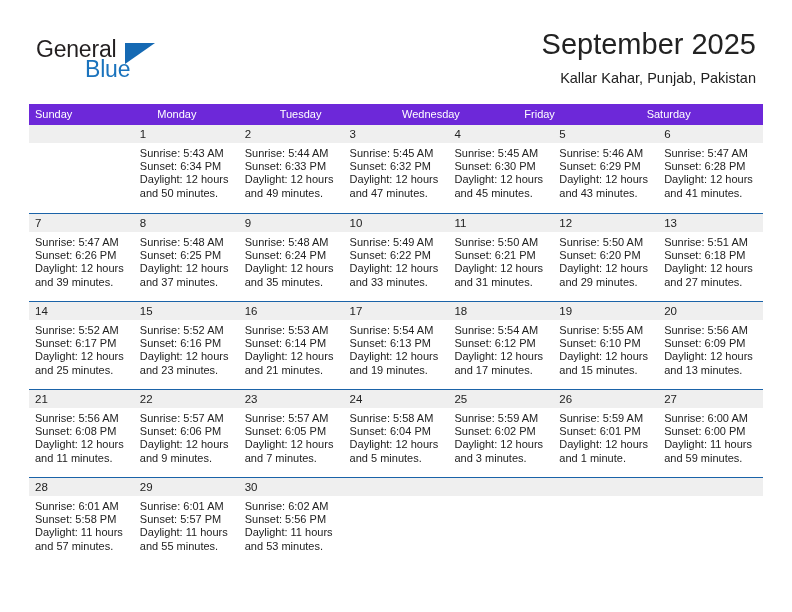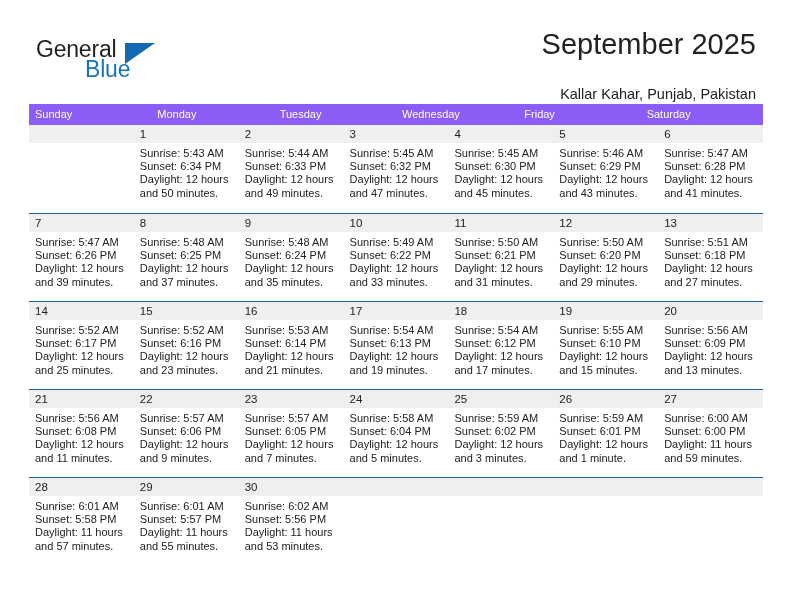--- a/index.html
+++ b/index.html
@@ -73,34 +73,34 @@
     color: #222222;
     line-height: 32px;
     white-space: nowrap;
     font-weight: normal;
     margin: 0;
   }
   .cal-subtitle {
     font-size: 14.5px;
     color: #222222;
     line-height: 20px;
-    margin-top: 24px;
+    margin-top: 8px;
     white-space: nowrap;
   }
 
   
   .calendar {
     position: absolute;
     left: 29px;
     top: 104px;
     width: 734px;
   }
   .dow-row {
     display: flex;
-    background: #8b5cf6;
+    background: #6d28d9;
     height: 21px;
   }
   .dow-cell {
     flex: 1 1 0;
     color: #ffffff;
     font-size: 11px;
     line-height: 21px;
     padding-left: 6px;
     box-sizing: border-box;
     white-space: nowrap;

